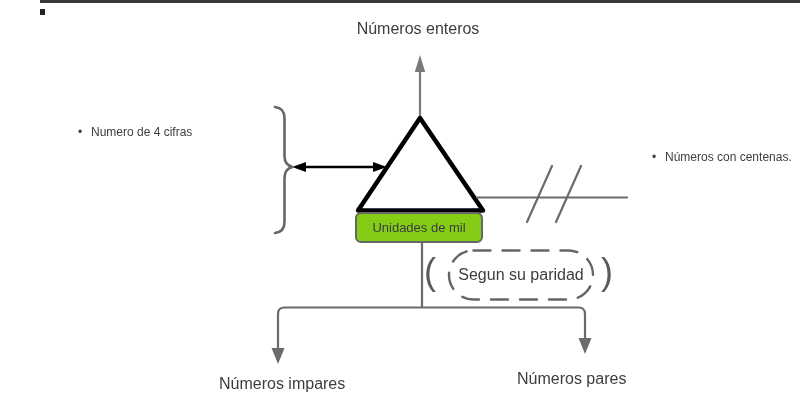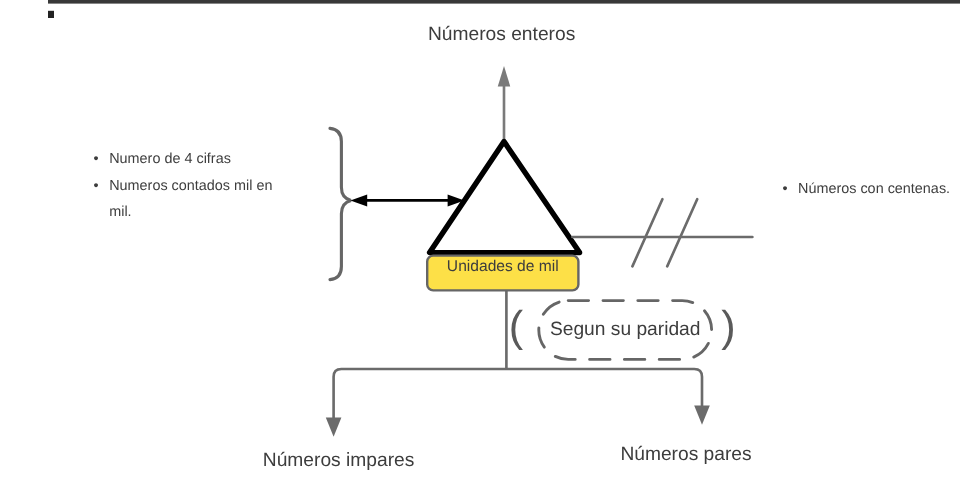--- a/index.html
+++ b/index.html
@@ -55,24 +55,25 @@
     left: 278px; top: 19px;
     width: 200px;
     text-align: center;
   }
   .label-impares { left: 179px; top: 374px; }
   .label-pares  { left: 477px; top: 369px; }
   .center-box {
     position: absolute;
     left: 315px; top: 212px;
     width: 128px; height: 31px;
-    background: #fde047;
+    background: #84cc16;
     border: 2.5px solid var(--border-gray);
     border-radius: 6px;
     display: flex;
+    align-items: center;
     justify-content: center;
     font-size: 13px;
     color: var(--text-color);
     z-index: 1;
   }
   .notes {
     position: absolute;
     margin: 0;
     padding: 0;
     list-style: none;
@@ -141,21 +142,20 @@
 
 <div class="canvas">
 
   <div class="top-strip"></div>
   <div class="edge-notch"></div>
 
   <div class="label title-top">Números enteros</div>
 
   <ul class="notes notes-left">
     <li>Numero de 4 cifras</li>
-    <li>Numeros contados mil en mil.</li>
   </ul>
 
   <ul class="notes notes-right">
     <li>Números con centenas.</li>
   </ul>
 
   <div class="center-box">
     <span>Unidades de mil</span>
   </div>
 

